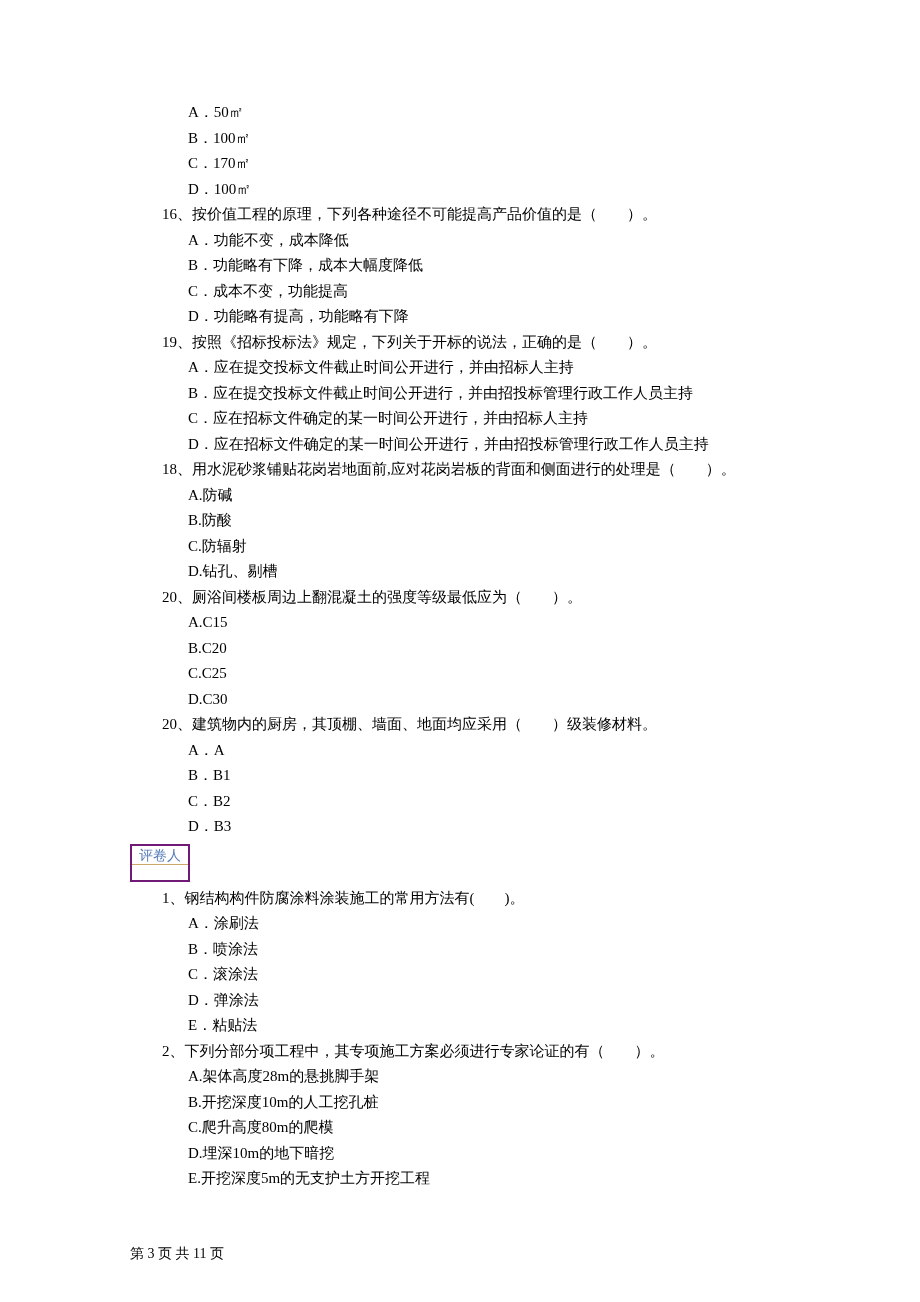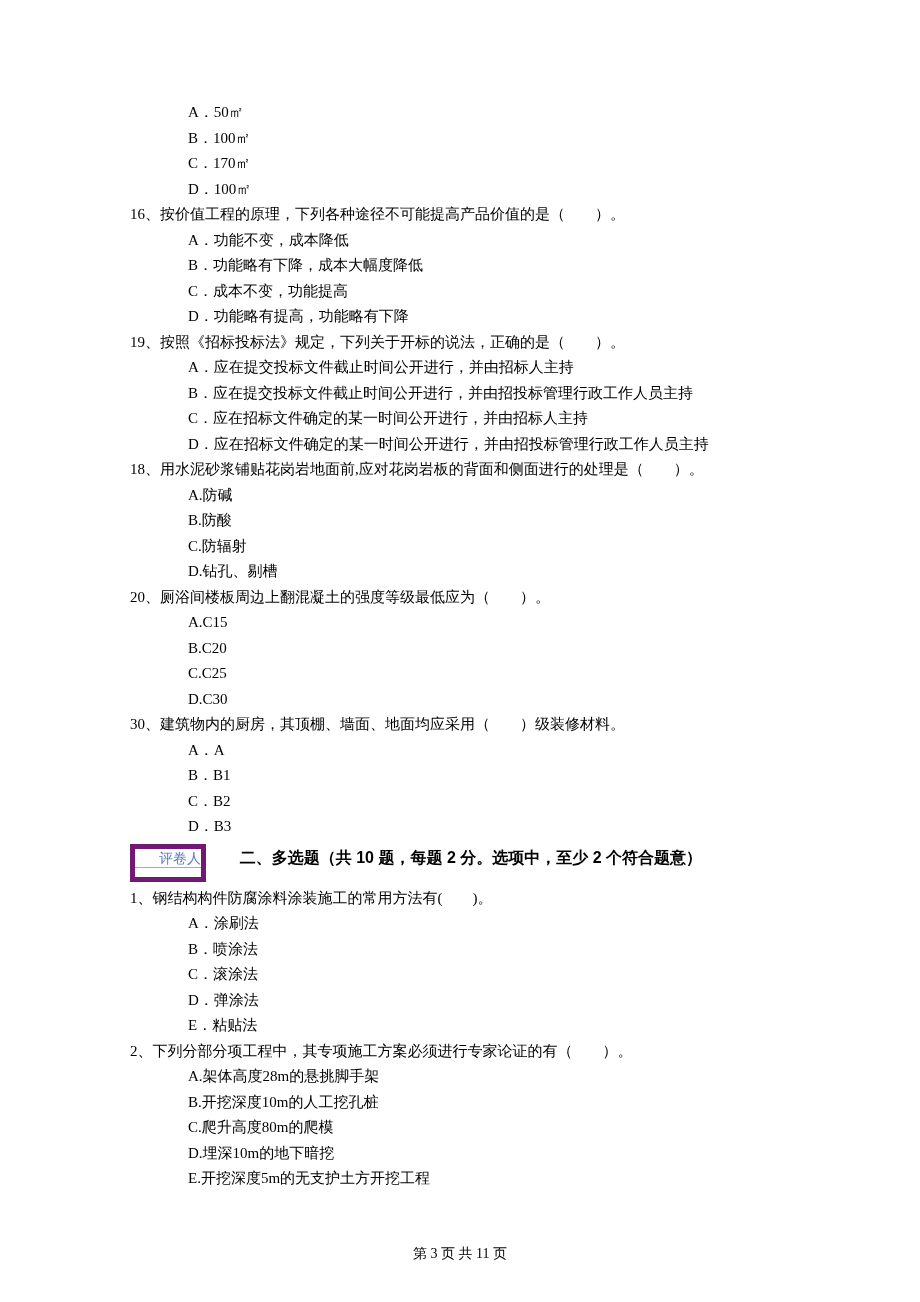--- a/index.html
+++ b/index.html
@@ -14,27 +14,28 @@
       padding: 100px 130px 40px 130px;
       font-size: 15px;
       line-height: 1.7;
       color: #000;
     }
     .option {
       padding-left: 58px;
     }
     .question {
       padding-left: 0;
+      margin-left: 32px;
     }
     .reviewer-box {
       display: inline-block;
-      border: 5px solid #701a75;
-      width: 76px;
+      border: 2px solid #701a75;
+      width: 60px;
       height: 38px;
-      text-align: right;
+      text-align: center;
       vertical-align: top;
     }
     .reviewer-label {
       color: #5a7db8;
       font-size: 14px;
       display: block;
       border-bottom: 1px solid #c9a86a;
       height: 19px;
       line-height: 19px;
     }
@@ -46,21 +47,20 @@
       font-weight: bold;
       font-family: "SimHei", "黑体", sans-serif;
       font-size: 16px;
       margin-left: 30px;
     }
     .section-row {
       margin-top: 4px;
       margin-bottom: 4px;
     }
     .footer {
-      text-align: center;
       margin-top: 50px;
       font-size: 14px;
     }
     .line {
       display: block;
       font-family: Liberation Serif, serif;
     }
   </style>
 </head>
 <body>
@@ -87,32 +87,31 @@
 <span class="line option">B.防酸</span>
 <span class="line option">C.防辐射</span>
 <span class="line option">D.钻孔、剔槽</span>
 
 <span class="line question">20、厕浴间楼板周边上翻混凝土的强度等级最低应为（　　）。</span>
 <span class="line option">A.C15</span>
 <span class="line option">B.C20</span>
 <span class="line option">C.C25</span>
 <span class="line option">D.C30</span>
 
-<span class="line question">30、建筑物内的厨房，其顶棚、墙面、地面均应采用（　　）级装修材料。</span>
+<span class="line question">20、建筑物内的厨房，其顶棚、墙面、地面均应采用（　　）级装修材料。</span>
 <span class="line option">A．A</span>
 <span class="line option">B．B1</span>
 <span class="line option">C．B2</span>
 <span class="line option">D．B3</span>
 
 <div class="section-row">
   <div class="reviewer-box">
     <span class="reviewer-label">评卷人</span>
     <div class="reviewer-empty"></div>
   </div>
-  <span class="section-title">二、多选题（共 10 题，每题 2 分。选项中，至少 2 个符合题意）</span>
 </div>
 
 <span class="line question">1、钢结构构件防腐涂料涂装施工的常用方法有(　　)。</span>
 <span class="line option">A．涂刷法</span>
 <span class="line option">B．喷涂法</span>
 <span class="line option">C．滚涂法</span>
 <span class="line option">D．弹涂法</span>
 <span class="line option">E．粘贴法</span>
 
 <span class="line question">2、下列分部分项工程中，其专项施工方案必须进行专家论证的有（　　）。</span>

